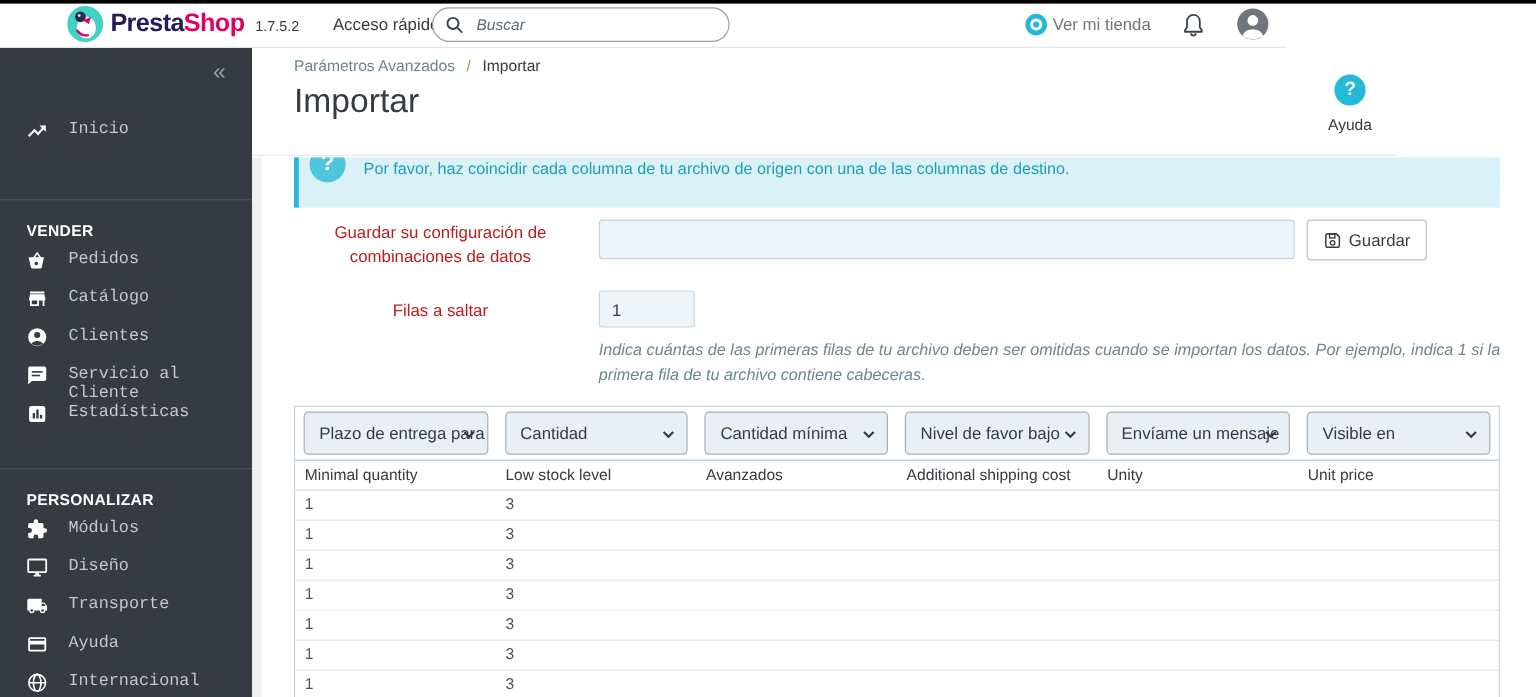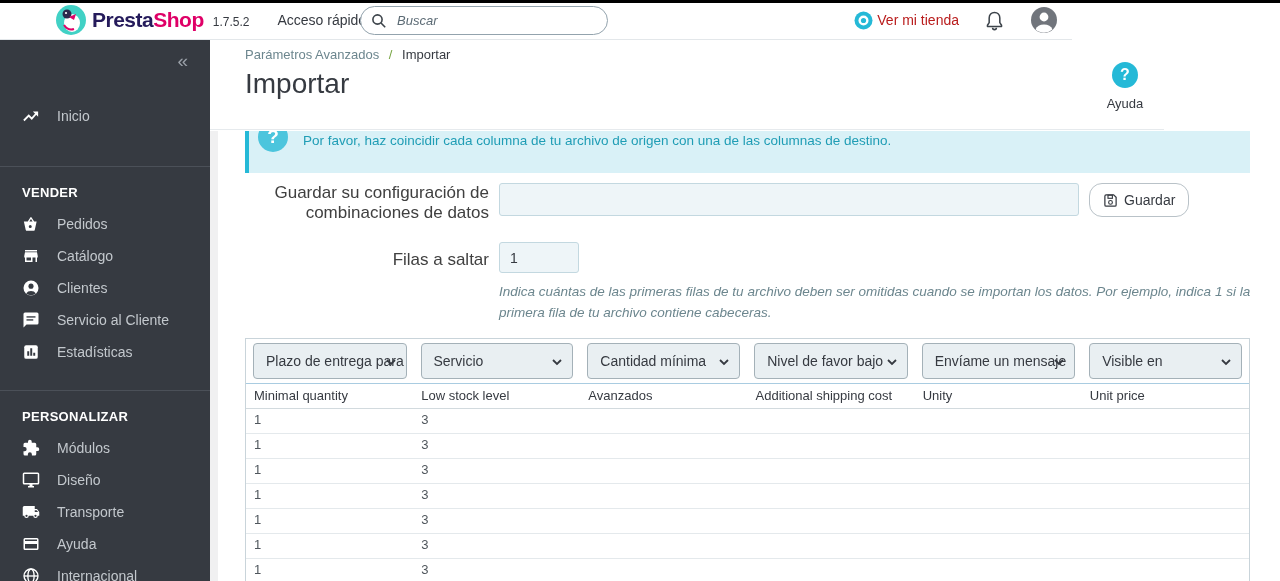--- a/index.html
+++ b/index.html
@@ -18,27 +18,27 @@
   .version { font-size:12px; color:#363a41; margin-left:9px; margin-top:4px; }
   .quick-access { display:flex; align-items:center; gap:6px; margin-left:28px; font-size:14px; cursor:pointer; }
   .caret { font-size:10px; color:#363a41; }
   .search-wrap { position:absolute; left:360px; top:6px; width:248px; height:29px;
     border:1px solid #93a3ad; border-radius:15px; display:flex; align-items:center; padding:0 10px; background:#fff; }
   .search-wrap svg { flex:0 0 auto; }
   .search-input { border:none; outline:none; font-size:13px; font-style:italic; color:#363a41;
     margin-left:10px; width:180px; font-family:inherit; background:transparent; }
   .search-input::placeholder { color:#5c6b75; font-style:italic; }
   .header-right { position:absolute; right:14px; top:0; height:40px; display:flex; align-items:center; gap:26px; }
-  .view-shop { display:flex; align-items:center; gap:4px; font-size:14px; color:#b91c1c; cursor:pointer; }
+  .view-shop { display:flex; align-items:center; gap:4px; font-size:14px; color:#737373; cursor:pointer; }
   .icon-btn { display:flex; align-items:center; cursor:pointer; }
 
   
   .sidebar { position:absolute; left:0; top:40px; width:210px; height:541px; background:#363a41; z-index:10; }
   .collapse { text-align:right; padding:10px 22px 0 0; color:#9aa0a8; font-size:19px; cursor:pointer; }
-  .nav-item { display:flex; align-items:center; height:32px; padding-left:22px; cursor:pointer; }
+  .nav-item { display:flex; align-items:flex-start; height:32px; padding-left:22px; cursor:pointer;font-family:Liberation Mono, monospace; }
   .nav-item .ic { width:18px; height:18px; flex:0 0 18px; display:flex; align-items:center; justify-content:center; }
   .nav-item .lbl { margin-left:17px; font-size:14px; color:#c3c8cd; }
   .nav-home { margin-top:28px; }
   .sb-divider { border:none; border-top:1px solid #4b5058; margin:0; }
   .sb-div1 { margin-top:34px; }
   .sb-div2 { margin-top:22px; }
   .sb-section { padding:18px 4px 8px 22px; color:#fff; font-size:13px; font-weight:bold; letter-spacing:0.3px; }
 
   
   .main { position:absolute; left:210px; top:40px; width:954px; height:541px; background:#fff; }
@@ -57,27 +57,27 @@
   .scroll-strip { position:absolute; left:0; top:0; width:8px; height:450px; background:#f0f0f1; }
 
   
   .alert { position:absolute; left:35px; top:0; width:1005px; height:42px; background:#d9f1f7;
     border-left:4px solid #25b9d7; overflow:hidden; }
   .alert-icon { position:absolute; left:9px; top:-9px; width:30px; height:30px; border-radius:50%;
     background:#4cc5dd; color:#fff; font-weight:bold; font-size:19px; line-height:30px; text-align:center; }
   .alert-text { position:absolute; left:54px; top:2px; font-size:13.5px; color:#1f9db5; }
 
   
-  .form-label { position:absolute; font-size:17px; color:#404040; text-align:right; }
+  .form-label { position:absolute; font-size:14px; color:#b91c1c; text-align:center; }
   .lbl-config { left:35px; top:52px; width:244px; line-height:20px; }
   .input-config { position:absolute; left:289px; top:52px; width:580px; height:33px;
     background:#eef5f8; border:1px solid #c3d8e0; border-radius:3px; font-size:14px; padding:0 10px;
     font-family:inherit; color:#363a41; outline:none; }
   .btn-save { position:absolute; left:879px; top:52px; height:34px; padding:0 13px; background:#fff;
-    border:1px solid #b9c2c8; border-radius:13px; font-size:14px; color:#363a41; cursor:pointer;
+    border:1px solid #b9c2c8; border-radius:3px; font-size:14px; color:#363a41; cursor:pointer;
     display:flex; align-items:center; gap:6px; font-family:inherit; }
   .lbl-skip { left:35px; top:119px; width:244px; }
   .input-skip { position:absolute; left:289px; top:111px; width:80px; height:31px;
     background:#eef5f8; border:1px solid #c3d8e0; border-radius:3px; font-size:14px; padding:0 10px;
     font-family:inherit; color:#363a41; outline:none; }
   .skip-help { position:absolute; left:289px; top:150px; width:755px; font-size:13.5px; font-style:italic;
     color:#6c868e; line-height:21px; }
 
   
   .map-table { position:absolute; left:35px; top:207px; width:1005px; border:1px solid #c9d4da; background:#fff; }
@@ -295,21 +295,21 @@
     <div class="skip-help">Indica cuántas de las primeras filas de tu archivo deben ser omitidas cuando se importan los datos. Por ejemplo, indica 1 si la primera fila de tu archivo contiene cabeceras.</div>
 
     <div class="map-table">
       <div class="selects-row">
         <div class="sel-cell">
             <div class="select-box"><span>Plazo de entrega para</span><svg width="12" height="12" viewBox="0 0 12 12">
                 <path d="M2 4l4 4 4-4" fill="none" stroke="#363a41" stroke-width="1.8"></path>
               </svg></div>
           </div>
         <div class="sel-cell">
-            <div class="select-box"><span>Servicio</span><svg width="12" height="12" viewBox="0 0 12 12">
+            <div class="select-box"><span>Cantidad</span><svg width="12" height="12" viewBox="0 0 12 12">
                 <path d="M2 4l4 4 4-4" fill="none" stroke="#363a41" stroke-width="1.8"></path>
               </svg></div>
           </div>
         <div class="sel-cell">
             <div class="select-box"><span>Cantidad mínima</span><svg width="12" height="12" viewBox="0 0 12 12">
                 <path d="M2 4l4 4 4-4" fill="none" stroke="#363a41" stroke-width="1.8"></path>
               </svg></div>
           </div>
         <div class="sel-cell">
             <div class="select-box"><span>Nivel de favor bajo</span><svg width="12" height="12" viewBox="0 0 12 12">

